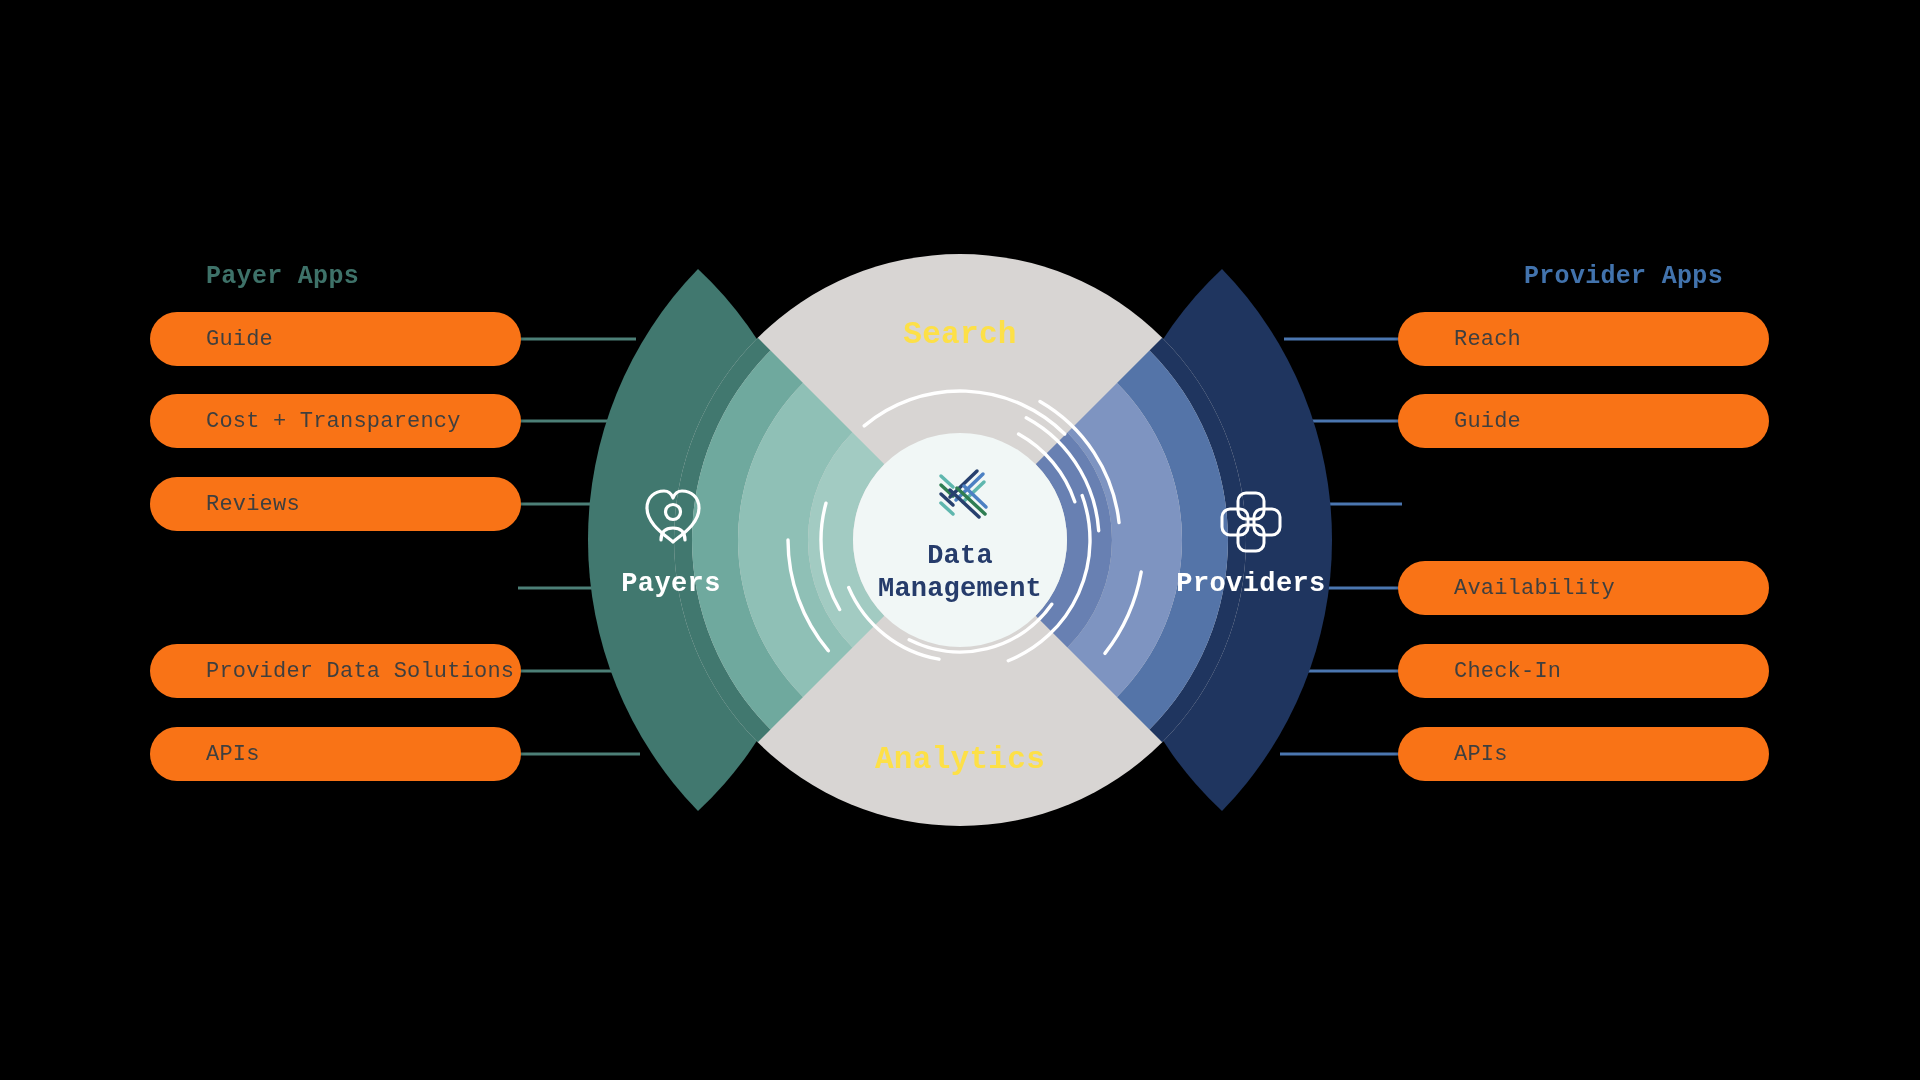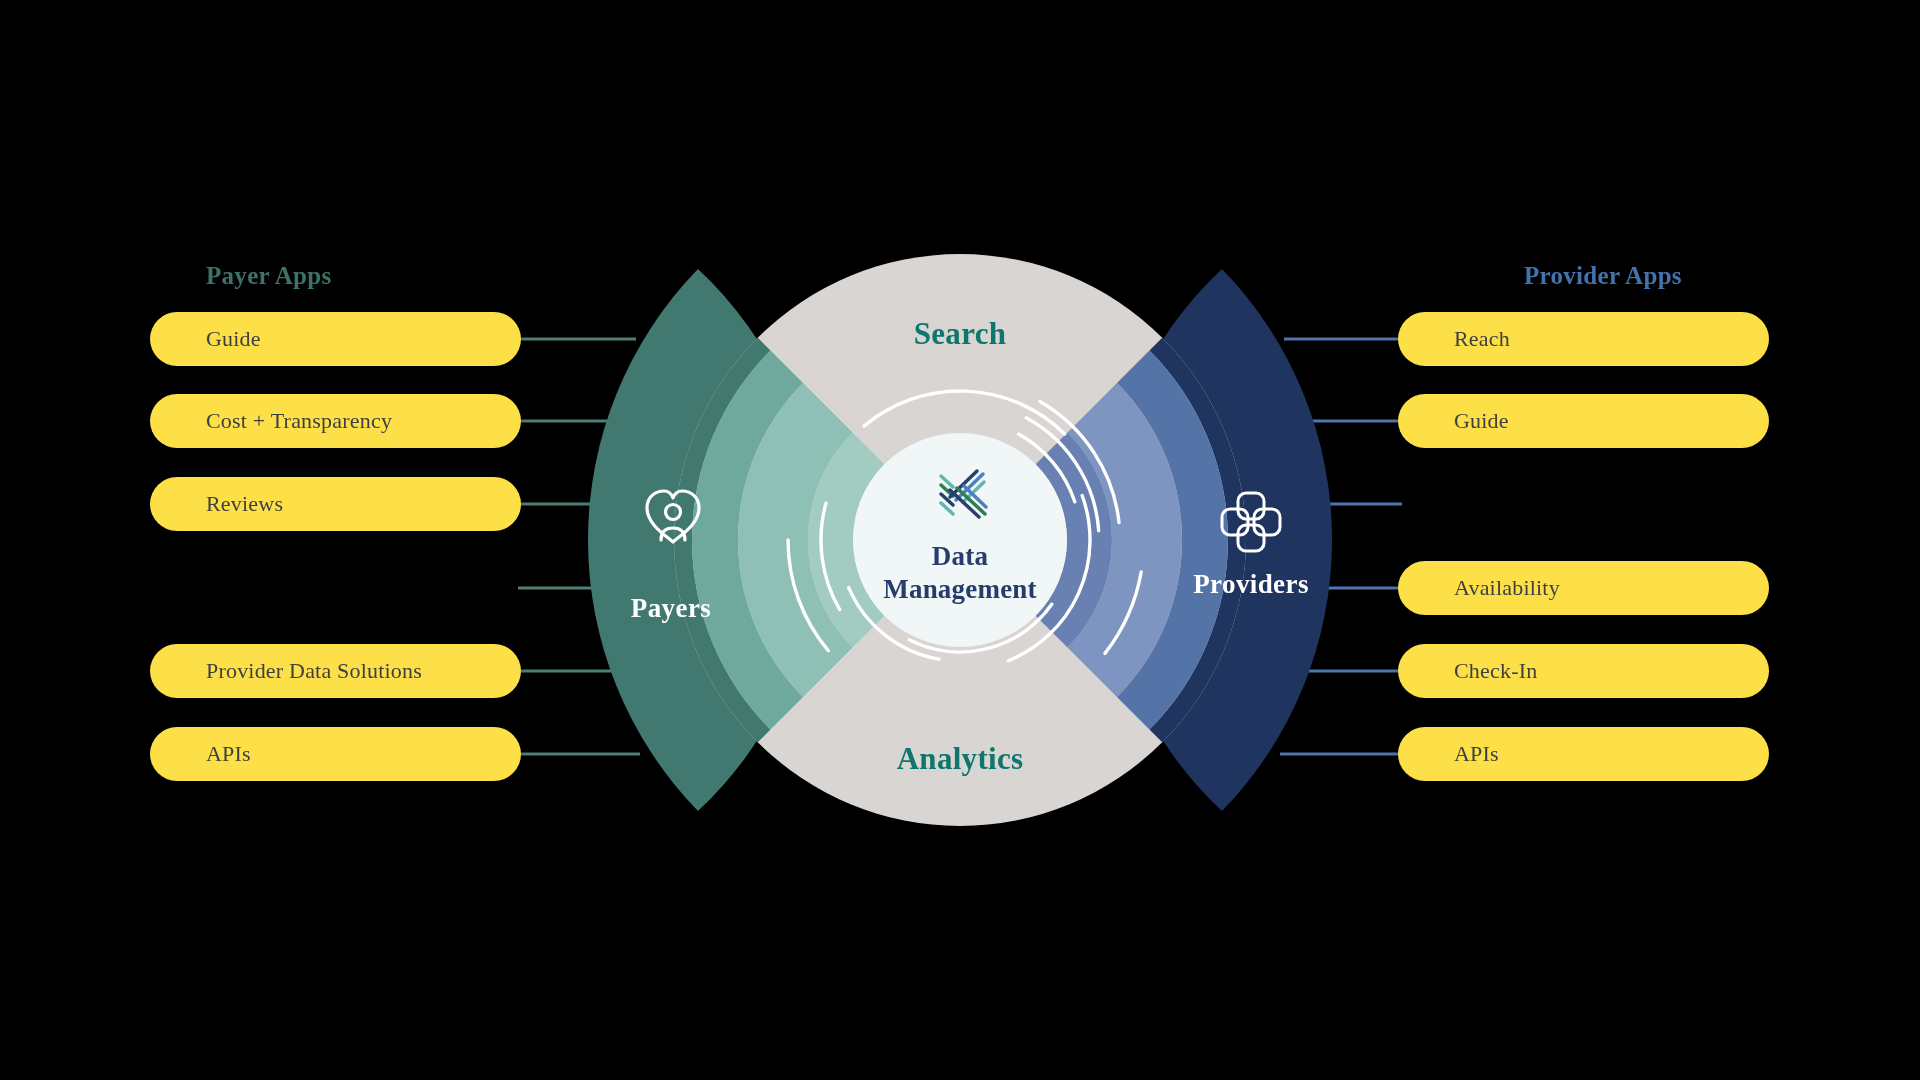--- a/index.html
+++ b/index.html
@@ -1,43 +1,43 @@
 <!DOCTYPE html>
 <html><head>
 <meta charset="utf-8">
 <style>
   html,body{margin:0;padding:0;background:#000;}
   #canvas{position:relative;width:1920px;height:1080px;background:#000;overflow:hidden;
-          font-family:Liberation Serif, serif;}
+          font-family:Liberation Mono, monospace;}
   #graphic{position:absolute;left:0;top:0;z-index:1;}
   .overlay{position:absolute;z-index:2;}
 
   .col-title{position:absolute;font-size:25px;font-weight:700;letter-spacing:.3px;}
   #payer-title{left:206px;top:262px;color:#3E7269;}
   #provider-title{left:1524px;top:262px;color:#4273AD;}
 
-  .pill{position:absolute;width:371px;height:54px;border-radius:27px;background:#fde047;
+  .pill{position:absolute;width:371px;height:54px;border-radius:27px;background:#f97316;
         display:flex;align-items:center;padding-left:56px;box-sizing:border-box;
         font-size:22px;font-weight:500;color:#3F3F3F;letter-spacing:.2px;
         box-shadow:0 2px 5px rgba(0,0,0,.35);}
   .pill.left{left:150px;}
   .pill.right{left:1398px;text-align:right;}
 
   .seg-label{position:absolute;transform:translate(-50%,-50%);font-weight:700;
-             color:#0f766e;font-size:31px;letter-spacing:.3px;white-space:nowrap;}
+             color:#fde047;font-size:31px;letter-spacing:.3px;white-space:nowrap;}
   #search-label{left:960px;top:334px;}
   #analytics-label{left:960px;top:759px;}
 
   #center-title{position:absolute;left:960px;top:560px;transform:translate(-50%,-50%);
                 text-align:center;color:#263C6B;font-size:27px;font-weight:700;
                 line-height:33px;letter-spacing:.2px;white-space:nowrap;margin-top:13px;}
 
   .wing-label{position:absolute;transform:translate(-50%,-50%);color:#FFFFFF;
               font-size:27px;font-weight:700;letter-spacing:.4px;white-space:nowrap;}
-  #payers-label{left:671px;top:584px;margin-top:24px;}
+  #payers-label{left:671px;top:584px;}
   #providers-label{left:1251px;top:584px;}
 </style>
 </head>
 <body>
 
 <div id="canvas">
 
   <svg id="graphic" width="1920" height="1080" viewBox="0 0 1920 1080">
 
     <g stroke-width="3" stroke="#4C7F77">

